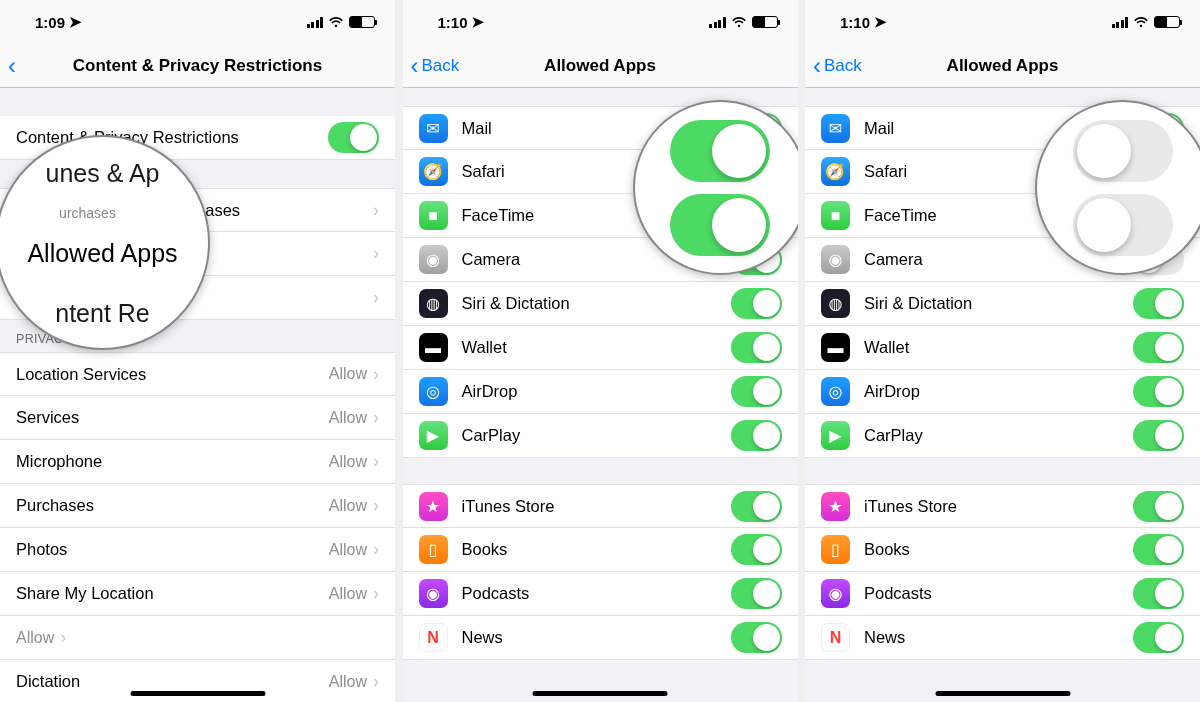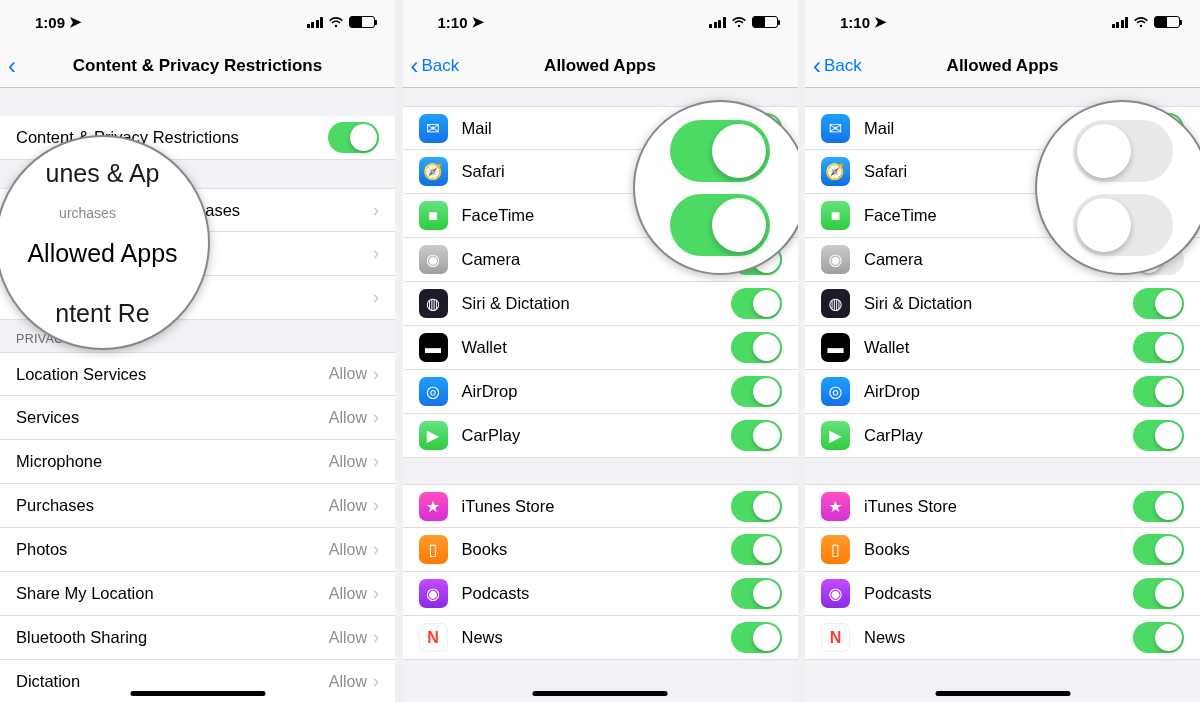--- a/index.html
+++ b/index.html
@@ -207,21 +207,20 @@
           <span class="label">Photos</span>
           <span class="detail">Allow</span>
           <span class="disclosure">›</span>
         </div>
         <div class="row">
           <span class="label">Share My Location</span>
           <span class="detail">Allow</span>
           <span class="disclosure">›</span>
         </div>
         <div class="row">
-          <span class="label">Bluetooth Sharing</span>
           <span class="detail">Allow</span>
           <span class="disclosure">›</span>
         </div>
         <div class="row">
           <span class="label">Dictation</span>
           <span class="detail">Allow</span>
           <span class="disclosure">›</span>
         </div>
       </div>
   </div>

